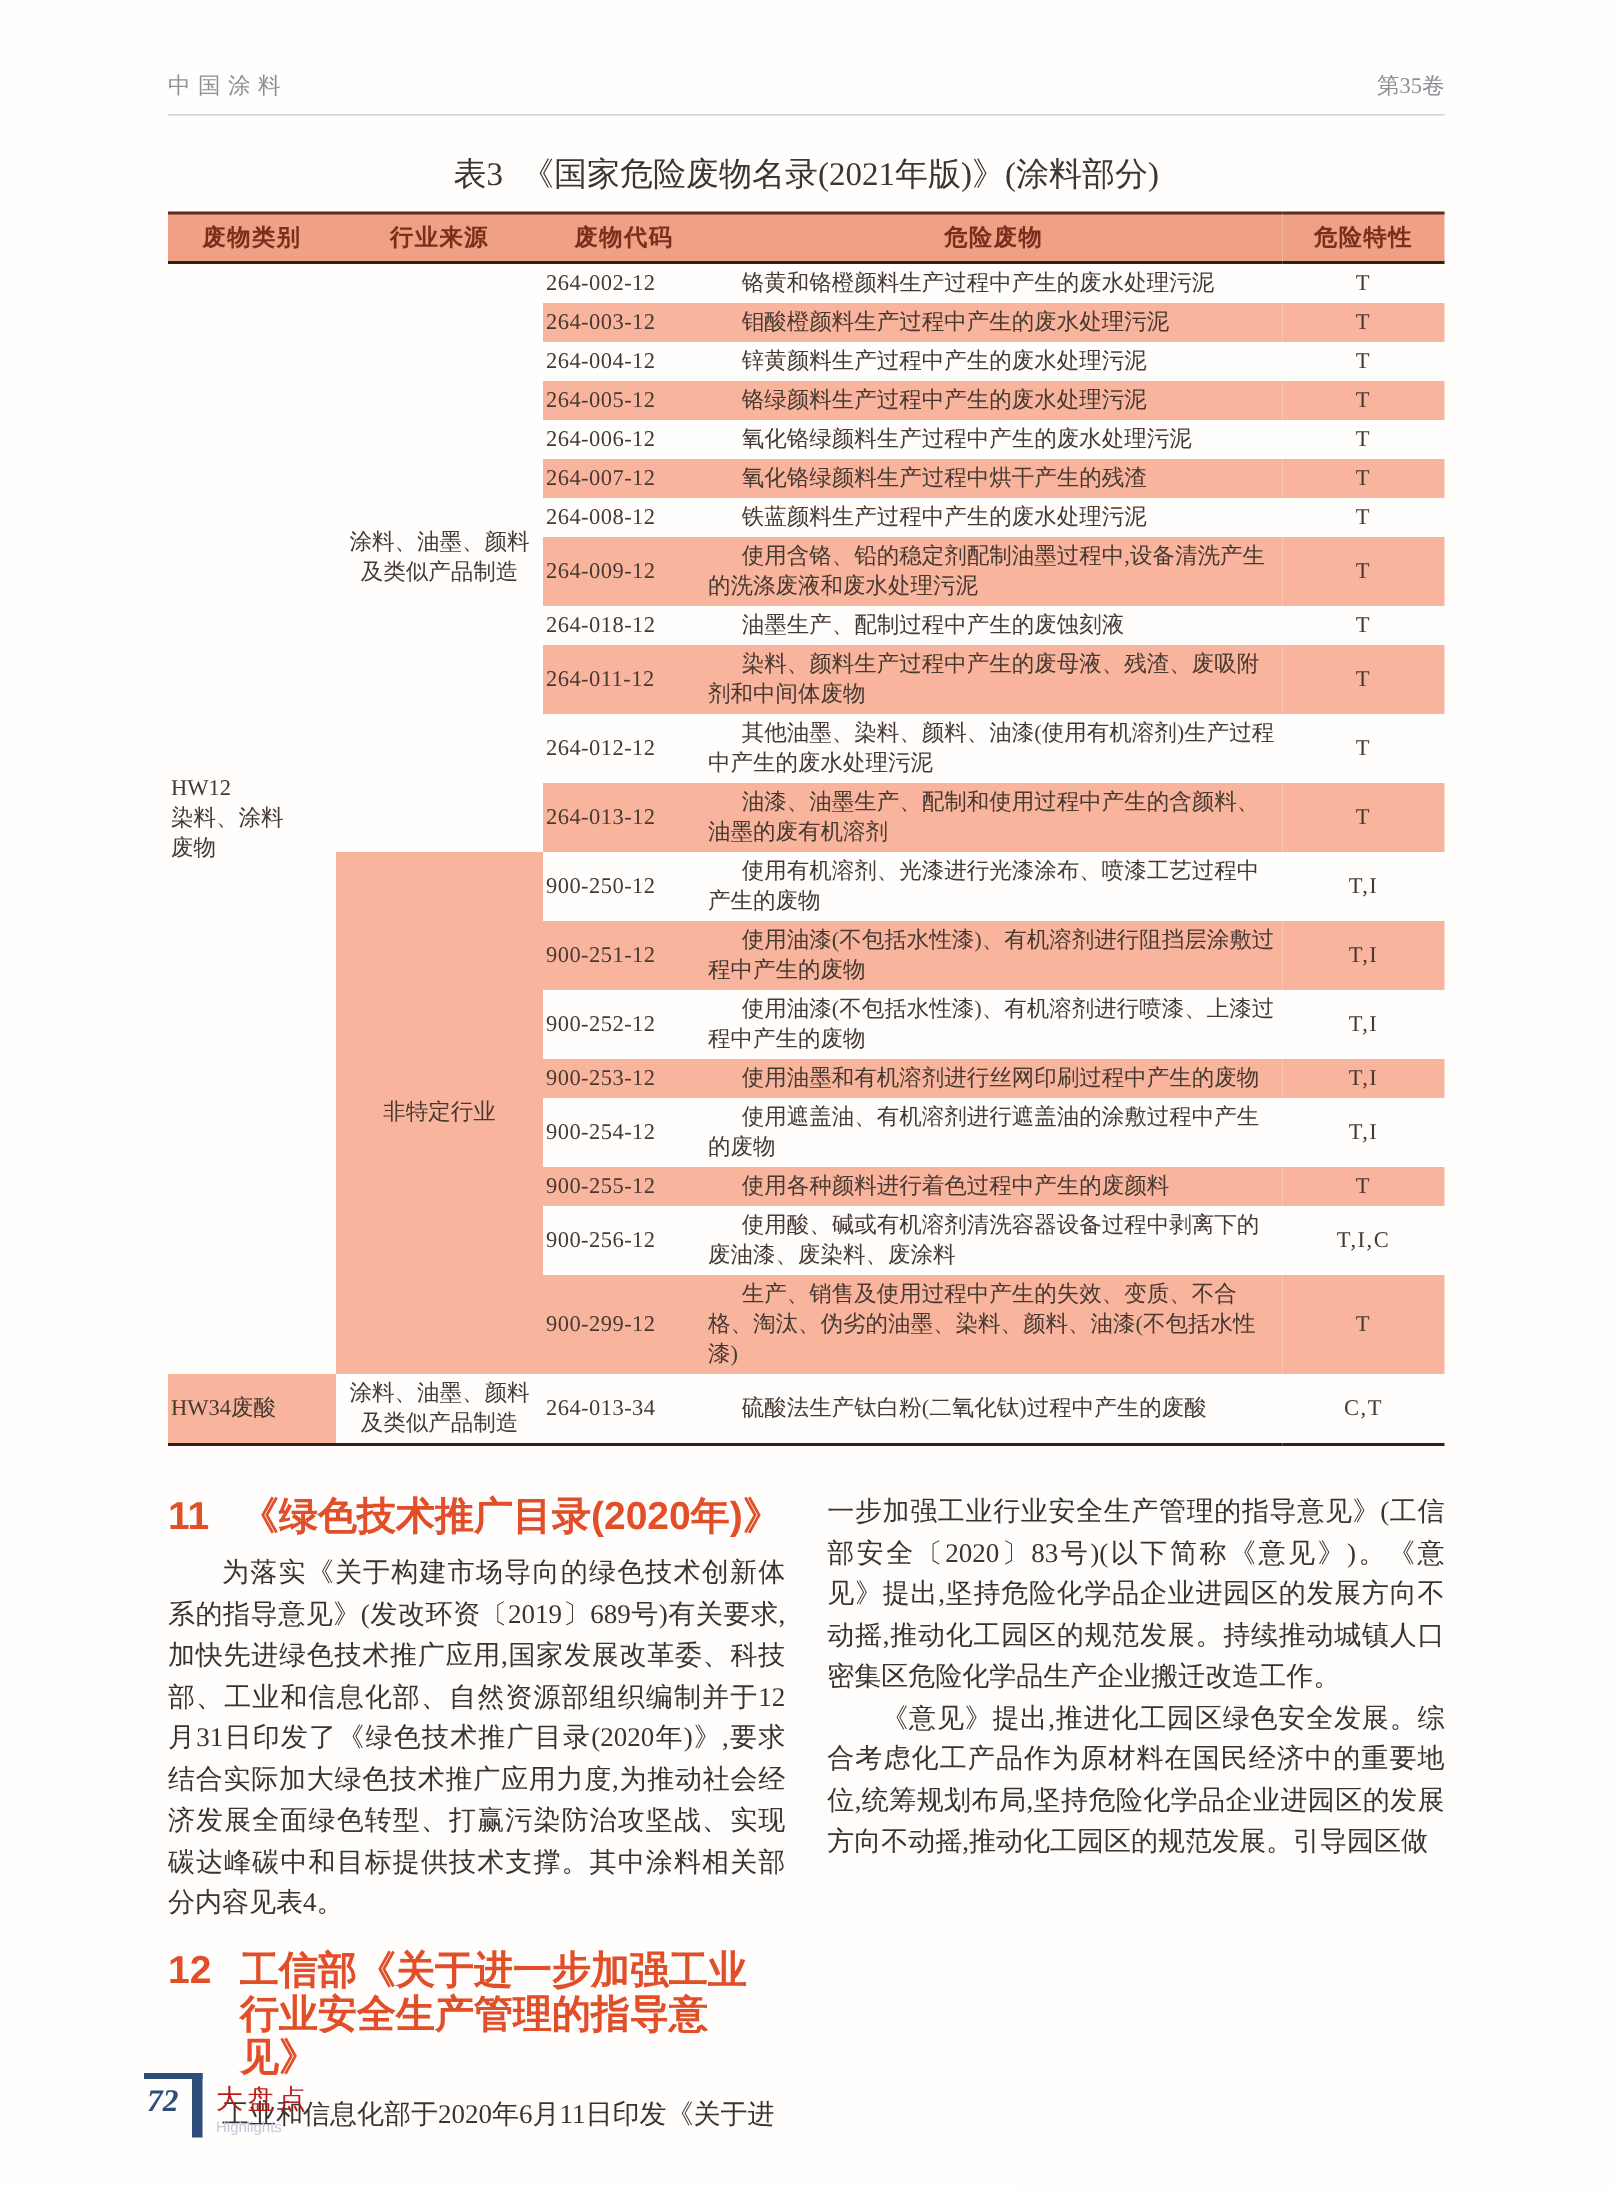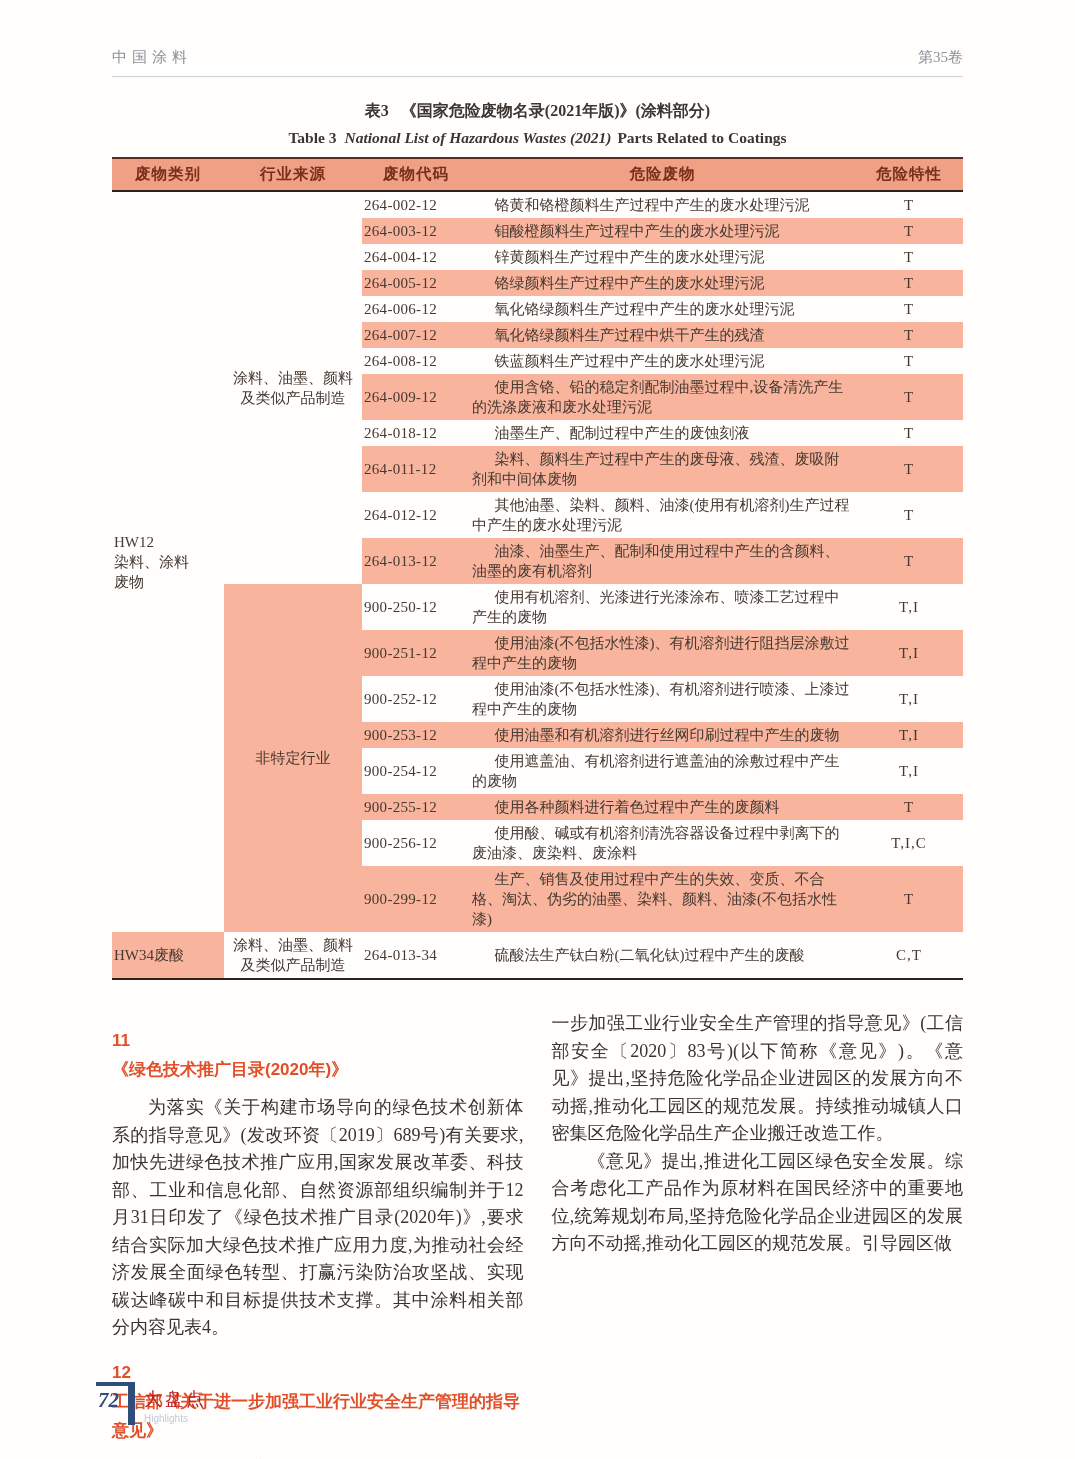--- a/index.html
+++ b/index.html
@@ -20,21 +20,21 @@
   }
   
   .page-head{
     display:flex;justify-content:space-between;align-items:flex-end;
     padding-top:48px;padding-bottom:9px;border-bottom:1px solid #ccd2d8;
     color:#8b9198;font-size:15px;
   }
   .journal-title{letter-spacing:5px;}
   
   .table-captions{text-align:center;margin-top:24px;color:#3c3530;}
-  .caption-zh{font-size:16px;font-weight:bold;}
+  .caption-zh{font-size:22px;font-weight:normal;}
   .caption-zh .cap-label{margin-right:12px;}
   .caption-en{font-size:15.5px;font-weight:bold;margin-top:7px;font-family:"Liberation Serif",serif;}
   .caption-en .cap-label{margin-right:8px;}
   .caption-en .cap-italic{font-style:italic;margin-right:6px;}
   
   table.waste{
     width:100%;border-collapse:collapse;margin-top:10px;
     border-top:2px solid #5a2d1f;border-bottom:2px solid #2c221d;
   }
   table.waste th{
@@ -49,23 +49,23 @@
   td.stripe,td.shaded{background:var(--tbl_stripe_bg);}
   td.cat-cell{text-align:left;padding-left:14px;white-space:pre-line;line-height:26px;}
   td.ind-cell{text-align:center;white-space:pre-line;line-height:24px;}
   td.code-cell{text-align:left;padding-left:18px;font-size:15px;letter-spacing:0.3px;}
   td.desc-cell{text-align:left;text-indent:1.5em;padding-right:8px;line-height:20px;}
   td.haz-cell{text-align:center;letter-spacing:1px;}
   
   .text-columns{display:flex;gap:28px;margin-top:30px;}
   .text-col{flex:1;min-width:0;}
   .sec-head{
-    display:flex;margin:16px 0 10px 0;color:var(--accent);
+    display:flex;margin:2px 0 10px 0;color:var(--accent);
     font-family:"Liberation Sans","DejaVu Sans",sans-serif;
-    font-weight:bold;font-size:17px;line-height:29px;flex-direction:column;
+    font-weight:bold;font-size:26px;line-height:29px;
   }
   .sec-head.second{margin-top:16px;}
   .sec-num{width:48px;flex-shrink:0;}
   .sec-title{flex:1;}
   .body-para{
     margin:0;font-size:18px;line-height:27.5px;color:var(--body_text);
     text-align:justify;
   }
   .indent{text-indent:2em;}
   
@@ -86,23 +86,20 @@
 <div class="page">
 
   <header class="page-head">
     <span class="journal-title">中国涂料</span>
     <span class="volume-label">第35卷</span>
   </header>
 
   <div class="table-captions">
     <div class="caption-zh">
       <span class="cap-label">表3</span><span>《国家危险废物名录(2021年版)》(涂料部分)</span>
-    </div>
-    <div class="caption-en">
-      <span class="cap-label">Table 3</span><span class="cap-italic">National List of Hazardous Wastes (2021)</span><span>Parts Related to Coatings</span>
     </div>
   </div>
 
   <table class="waste">
     <colgroup>
       <col style="width:112px">
         <col style="width:138px">
         <col style="width:108px">
         <col style="width:385px">
         <col style="width:108px">

